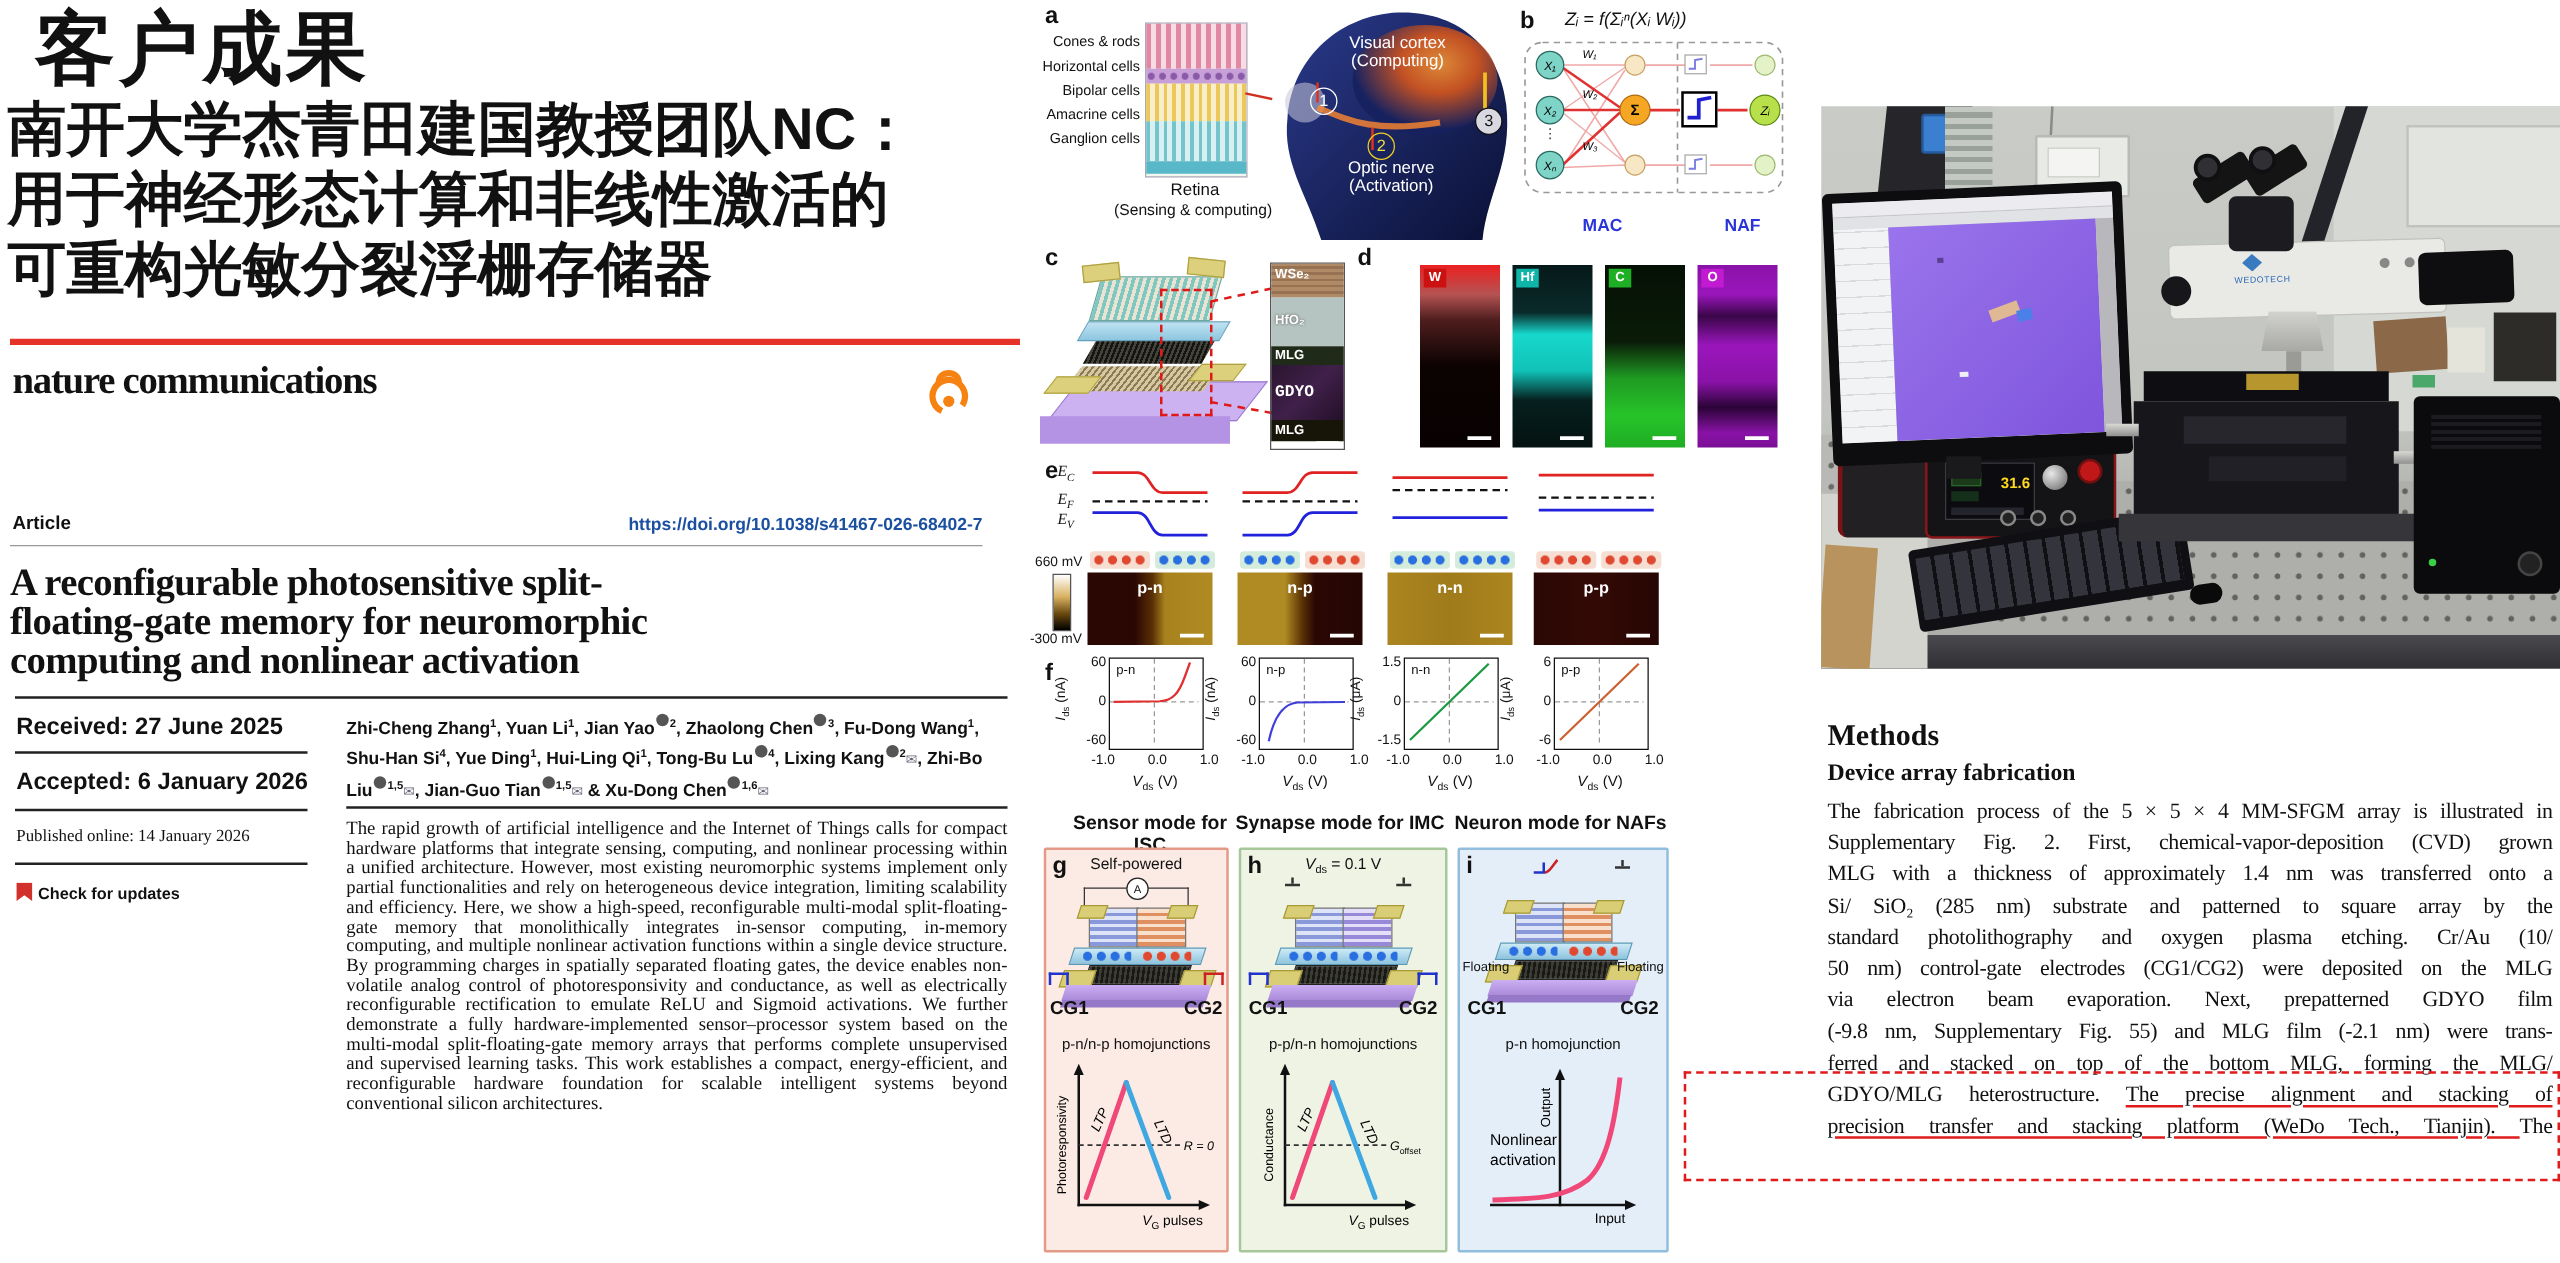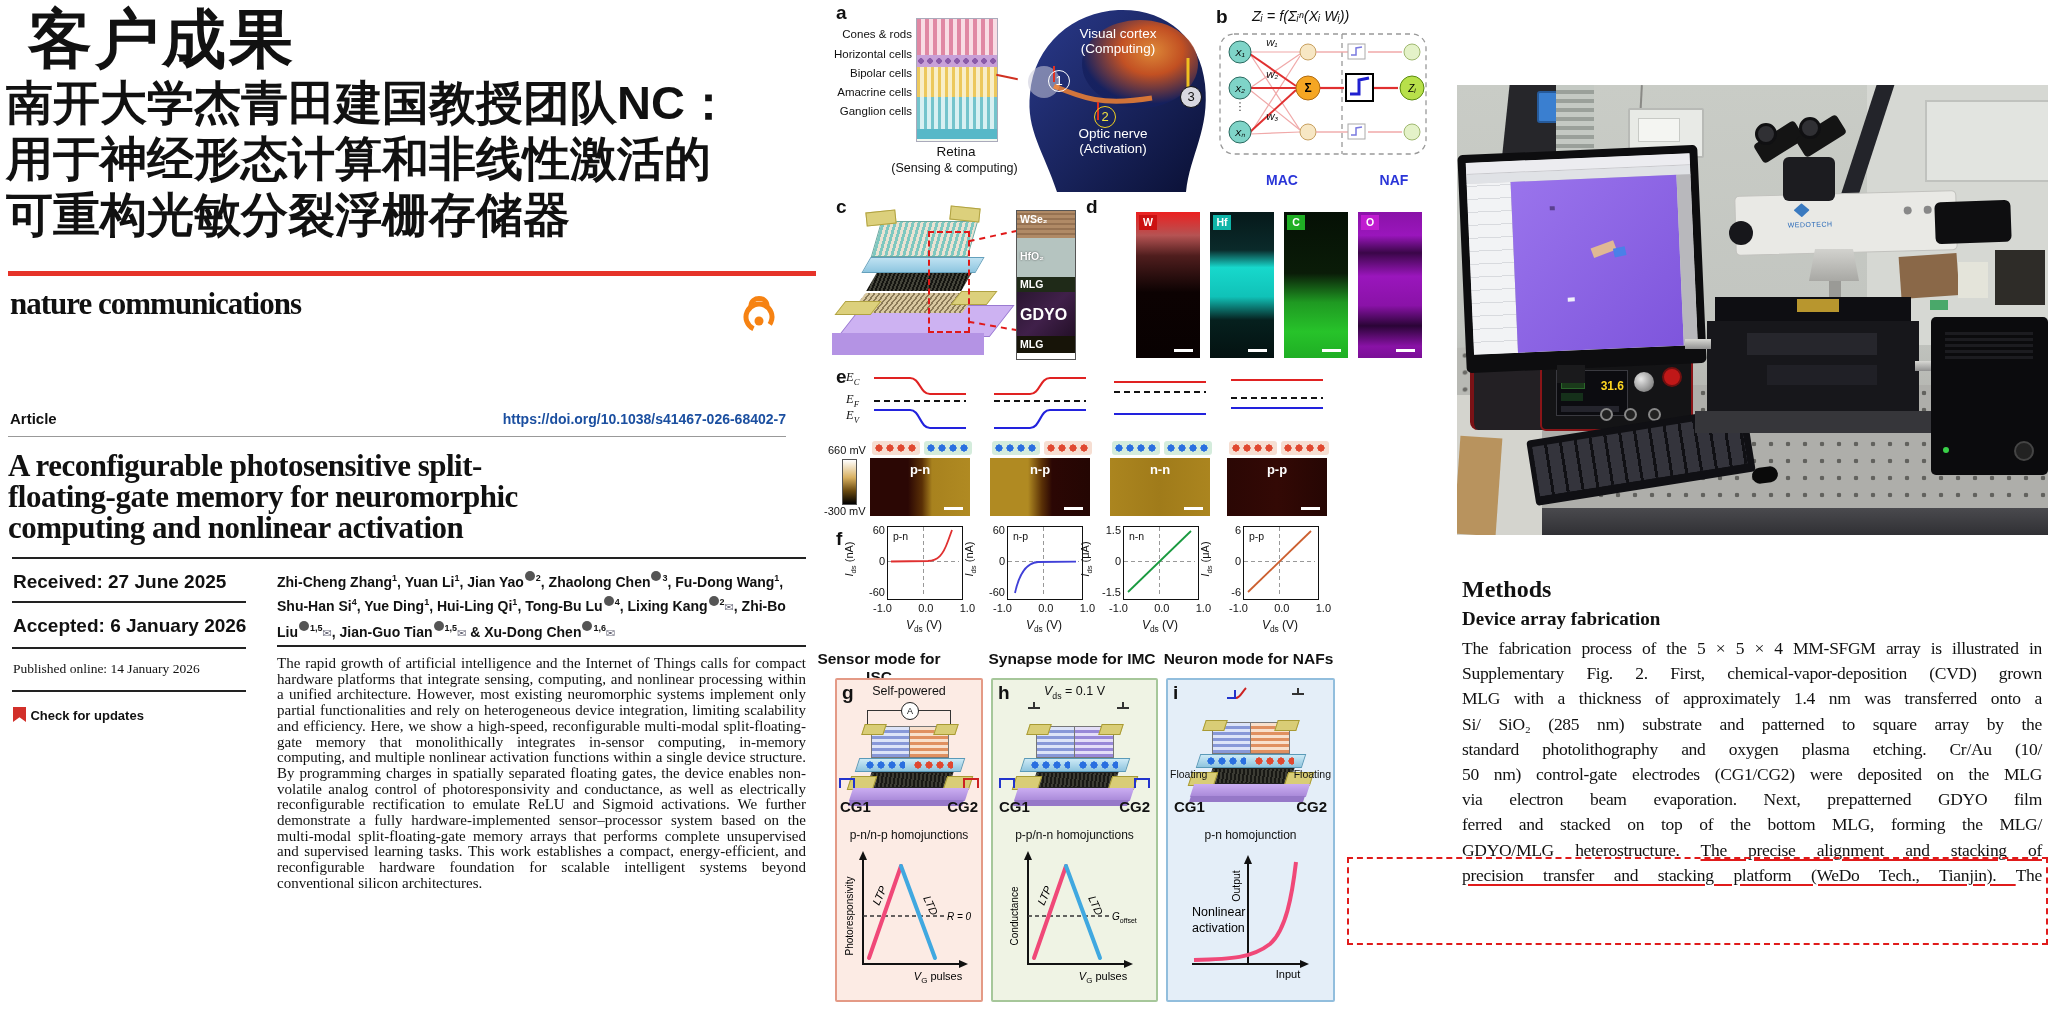--- a/index.html
+++ b/index.html
@@ -229,21 +229,21 @@
     <div class="abs" style="left:34px;top:6px;width:28px;height:12px;background:#dcd07c;border:1px solid #b0a242;transform:rotate(-6deg);"></div>
     <div class="abs" style="left:118px;top:2px;width:28px;height:12px;background:#dcd07c;border:1px solid #b0a242;transform:rotate(6deg);"></div>
     <div class="abs" style="left:96px;top:26px;width:38px;height:98px;border:2.5px dashed #e01818;"></div>
     <div class="abs" style="left:136px;top:30px;width:50px;border-top:2px dashed #e01818;transform:rotate(-12deg);"></div>
     <div class="abs" style="left:136px;top:120px;width:50px;border-top:2px dashed #e01818;transform:rotate(10deg);"></div>
   </div>
   <div class="abs" style="left:1016px;top:210px;width:58px;height:148px;border:1px solid #555;">
     <div style="height:27px;background:repeating-linear-gradient(0deg,#b08a66 0 3px,#967252 3px 5px);color:#fff;font-size:10.5px;font-weight:bold;padding:2px 0 0 3px;box-sizing:border-box;">WSe₂</div>
     <div style="height:39px;background:#b5c4c0;color:#fff;font-size:10.5px;font-weight:bold;padding:12px 0 0 3px;box-sizing:border-box;text-shadow:0 0 2px #444;">HfO₂</div>
     <div style="height:15px;background:#1f2a18;color:#fff;font-size:10.5px;font-weight:bold;padding:1px 0 0 3px;box-sizing:border-box;">MLG</div>
-    <div style="height:44px;background:linear-gradient(135deg,#2a1630,#40204a 50%,#241028);color:#fff;font-size:16px;font-weight:bold;padding:14px 0 0 3px;box-sizing:border-box;">GDYO</div>
+    <div style="height:44px;background:linear-gradient(135deg,#2a1630,#40204a 50%,#241028);color:#fff;font-size:13px;font-weight:bold;padding:14px 0 0 3px;box-sizing:border-box;font-family:Liberation Mono, monospace;">GDYO</div>
     <div style="height:17px;background:#171408;color:#fff;font-size:10.5px;font-weight:bold;padding:2px 0 0 3px;box-sizing:border-box;position:relative;">MLG</div>
     <div class="sbar" style="right:4px;bottom:3px;width:18px;height:3px;"></div>
   </div>
 
   <div class="abs plabel" style="left:1086px;top:196px;">d</div>
   <div class="abs" style="left:1136px;top:212px;width:64px;height:146px;background:linear-gradient(180deg,rgba(235,20,20,0.95) 0,rgba(150,10,10,0.7) 16%,rgba(60,5,5,0.9) 30%,#0c0202 55%,#080101 100%);">
     <div class="abs ctr" style="left:3px;top:3px;width:18px;height:15px;background:#cc1111;color:#fff;font-size:10.5px;font-weight:bold;line-height:15px;">W</div>
     <div class="sbar"></div>
   </div>
   <div class="abs" style="left:1210px;top:212px;width:64px;height:146px;background:linear-gradient(180deg,#06191a 0,#0a2a2a 26%,#17d8cc 38%,#10c2b8 58%,#06201e 74%,#041211 100%);">
@@ -410,21 +410,21 @@
     </svg>
     <div class="ftag">p-p</div>
   </div>
   <div class="fxbox" style="left:1229px;top:602px;">
       <span>-1.0</span>
       <span>0.0</span>
       <span>1.0</span>
     </div>
   <div class="fxlab" style="left:1230px;top:618px;"><span class="i">V</span><sub>ds</sub> <span>(V)</span></div>
 
-  <div class="modecap" style="left:804px;width:150px;">Sensor mode for ISC</div>
+  <div class="modecap" style="left:845px;width:150px;">Sensor mode for ISC</div>
   <div class="modecap" style="left:982px;width:180px;">Synapse mode for IMC</div>
   <div class="modecap" style="left:1156px;width:185px;">Neuron mode for NAFs</div>
 
   <div class="ghibox" style="left:835px;width:144px;background:#fcebe4;border:2px solid #e49a86;">
     <div class="abs plabel" style="left:5px;top:2px;">g</div>
     <div class="abs ctr" style="left:0;top:4px;width:144px;font-size:12.5px;">Self-powered</div>
     <div class="abs" style="left:30px;top:30px;width:84px;border-top:1.2px solid #333;"></div>
     <div class="abs" style="left:30px;top:30px;width:1.2px;height:14px;background:#333;"></div>
     <div class="abs" style="left:113px;top:30px;width:1.2px;height:14px;background:#333;"></div>
     <div class="abs ctr" style="left:64px;top:22px;width:16px;height:16px;border:1.5px solid #222;border-radius:50%;background:#fff;font-size:9px;line-height:16px;">A</div>
@@ -641,19 +641,20 @@
   <div class="abs ser b" style="left:1462px;top:576px;font-size:24px;">Methods</div>
   <div class="abs ser b" style="left:1462px;top:608px;font-size:19px;">Device array fabrication</div>
   <div class="abs" style="left:1462px;top:636px;">
     <div class="mline">The fabrication process of the 5 × 5 × 4 MM-SFGM array is illustrated in</div>
     <div class="mline">Supplementary Fig. 2. First, chemical-vapor-deposition (CVD) grown</div>
     <div class="mline">MLG with a thickness of approximately 1.4 nm was transferred onto a</div>
     <div class="mline">Si/ SiO₂ (285 nm) substrate and patterned to square array by the</div>
     <div class="mline">standard photolithography and oxygen plasma etching. Cr/Au (10/</div>
     <div class="mline">50 nm) control-gate electrodes (CG1/CG2) were deposited on the MLG</div>
     <div class="mline">via electron beam evaporation. Next, prepatterned GDYO film</div>
+    <div class="mline">(-9.8 nm, Supplementary Fig. 55) and MLG film (-2.1 nm) were trans-</div>
     <div class="mline">ferred and stacked on top of the bottom MLG, forming the MLG/</div>
     <div class="mline"><span>GDYO/MLG heterostructure. </span><span class="hl">The precise alignment and stacking of</span></div>
     <div class="mline"><span class="hl">precision transfer and stacking platform (WeDo Tech., Tianjin). </span><span>The</span></div>
   </div>
   <div class="abs" style="left:1347px;top:857px;width:697px;height:84px;border:2.5px dashed #e01b1b;"></div>
 
 </div>
 
 </body></html>

